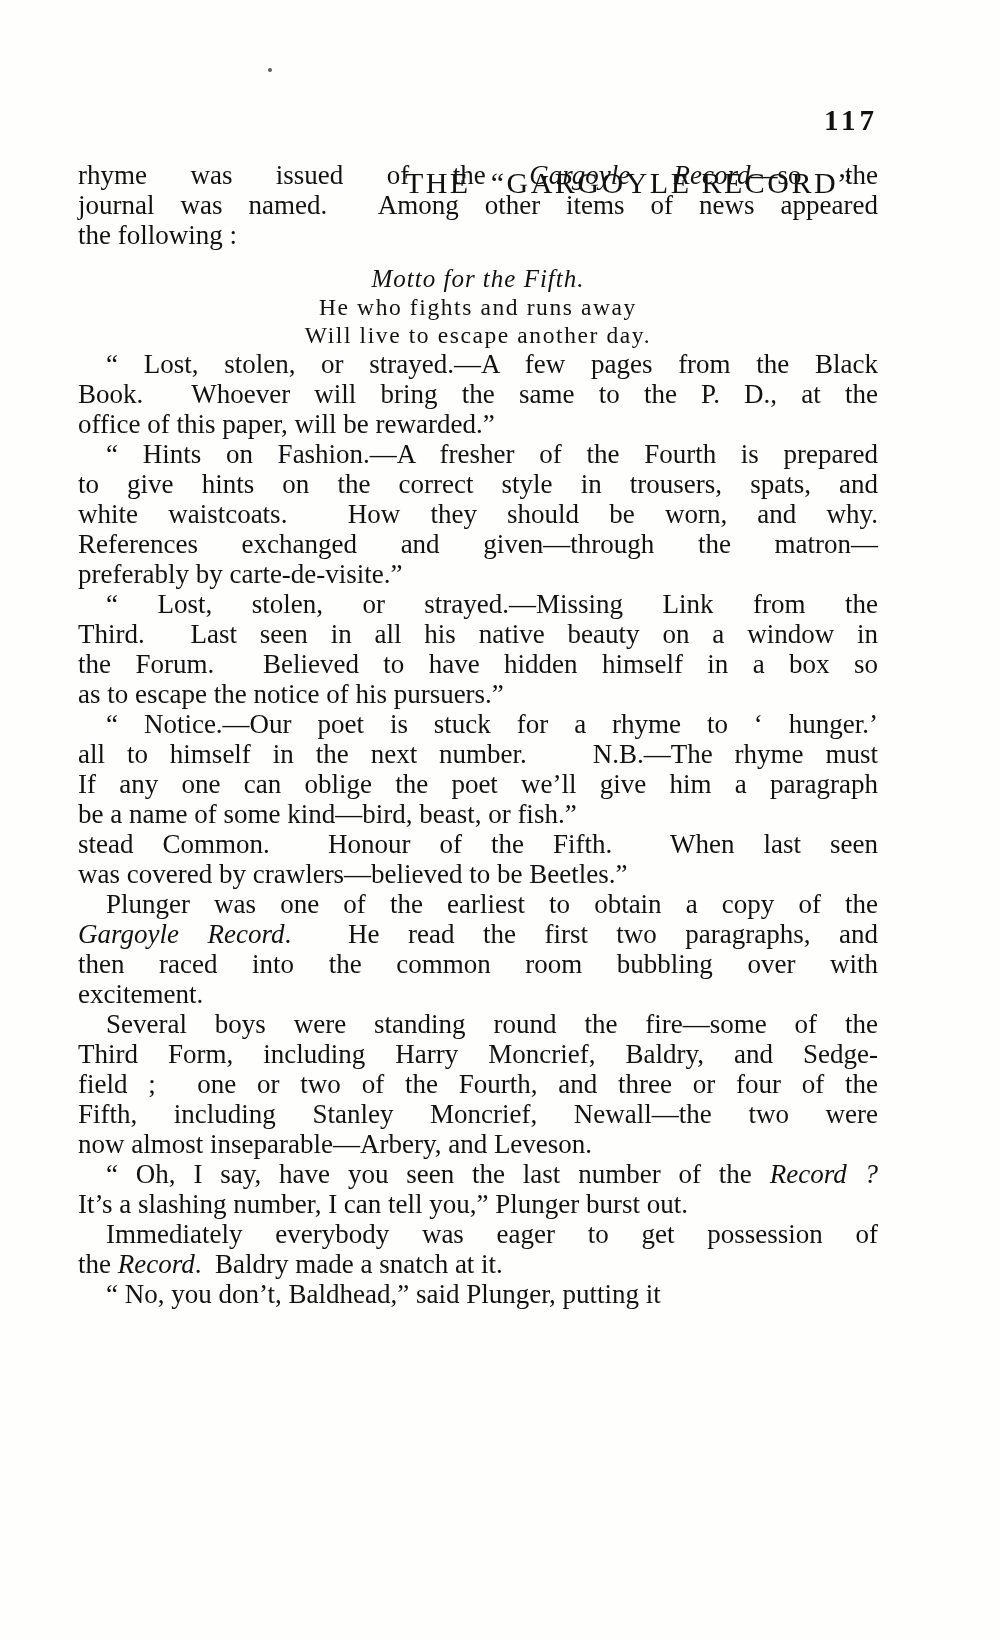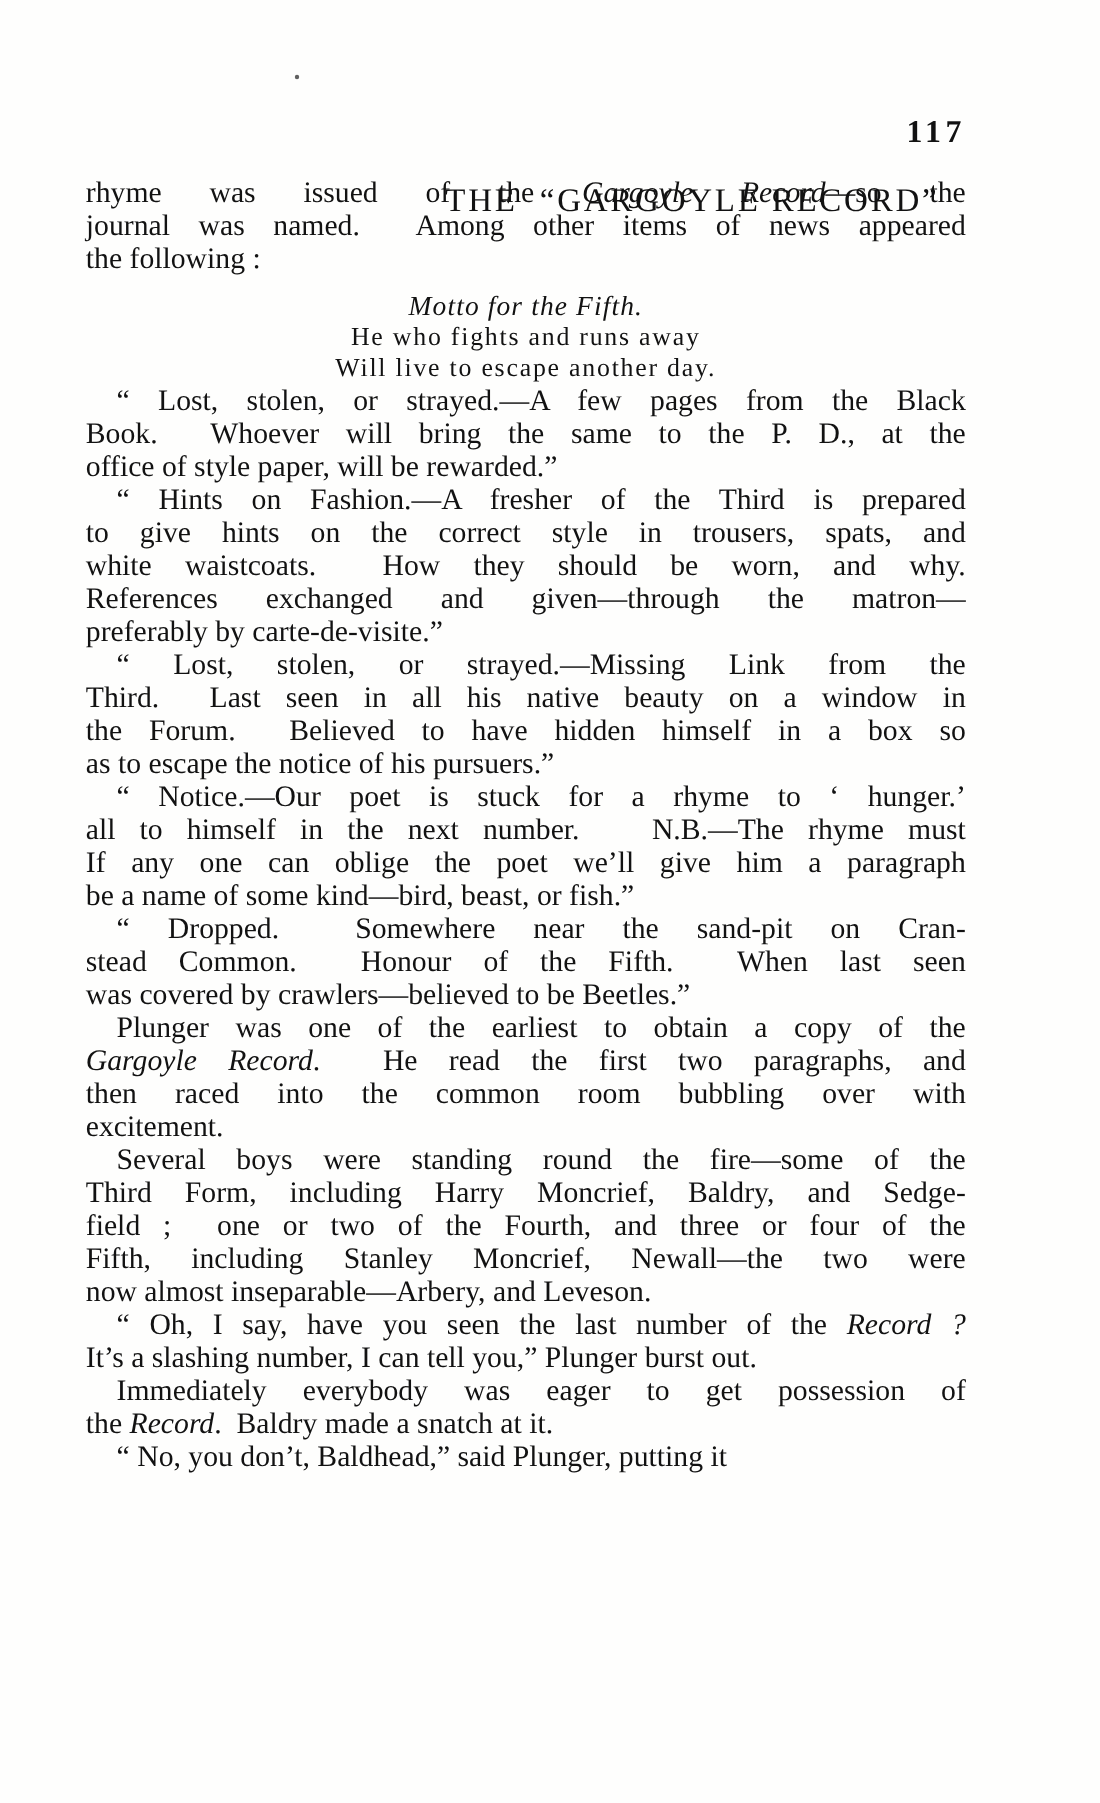--- a/index.html
+++ b/index.html
@@ -98,43 +98,42 @@
       </div>
     <div class="motto">
       <div class="motto-heading">Motto for the Fifth.</div>
       <div class="motto-line">He who fights and runs away</div>
       <div class="motto-line">Will live to escape another day.</div>
     </div>
     <div id="paras-host">
         <div class="para">
           <div class="line indent"><span>“ Lost, stolen, or strayed.—A few pages from the Black</span></div>
           <div class="line"><span>Book.  Whoever will bring the same to the P. D., at the</span></div>
-          <div class="line lastline"><span>office of style paper, will be rewarded.”</span></div>
+          <div class="line lastline"><span>office of this paper, will be rewarded.”</span></div>
         </div>
         <div class="para">
-          <div class="line indent"><span>“ Hints on Fashion.—A fresher of the Third is prepared</span></div>
+          <div class="line indent"><span>“ Hints on Fashion.—A fresher of the Fourth is prepared</span></div>
           <div class="line"><span>to give hints on the correct style in trousers, spats, and</span></div>
           <div class="line"><span>white waistcoats.  How they should be worn, and why.</span></div>
           <div class="line"><span>References exchanged and given—through the matron—</span></div>
           <div class="line lastline"><span>preferably by carte-de-visite.”</span></div>
         </div>
         <div class="para">
           <div class="line indent"><span>“ Lost, stolen, or strayed.—Missing Link from the</span></div>
           <div class="line"><span>Third.  Last seen in all his native beauty on a window in</span></div>
           <div class="line"><span>the Forum.  Believed to have hidden himself in a box so</span></div>
           <div class="line lastline"><span>as to escape the notice of his pursuers.”</span></div>
         </div>
         <div class="para">
           <div class="line indent"><span>“ Notice.—Our poet is stuck for a rhyme to ‘ hunger.’</span></div>
           <div class="line"><span>all to himself in the next number.   N.B.—The rhyme must</span></div>
           <div class="line"><span>If any one can oblige the poet we’ll give him a paragraph</span></div>
           <div class="line lastline"><span>be a name of some kind—bird, beast, or fish.”</span></div>
         </div>
         <div class="para">
-          <div class="line indent"><span>“ Dropped.  Somewhere near the sand-pit on Cran-</span></div>
           <div class="line"><span>stead Common.  Honour of the Fifth.  When last seen</span></div>
           <div class="line lastline"><span>was covered by crawlers—believed to be Beetles.”</span></div>
         </div>
         <div class="para">
           <div class="line indent"><span>Plunger was one of the earliest to obtain a copy of the</span></div>
           <div class="line"><span class="it">Gargoyle Record</span><span>.  He read the first two paragraphs, and</span></div>
           <div class="line"><span>then raced into the common room bubbling over with</span></div>
           <div class="line lastline"><span>excitement.</span></div>
         </div>
         <div class="para">

